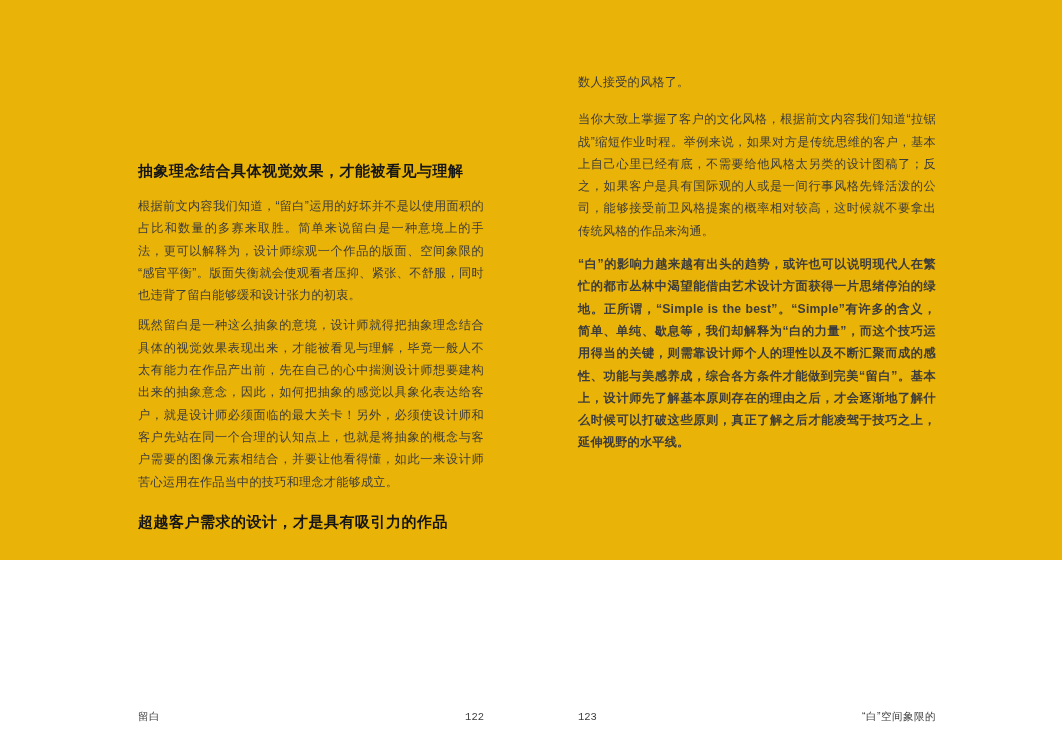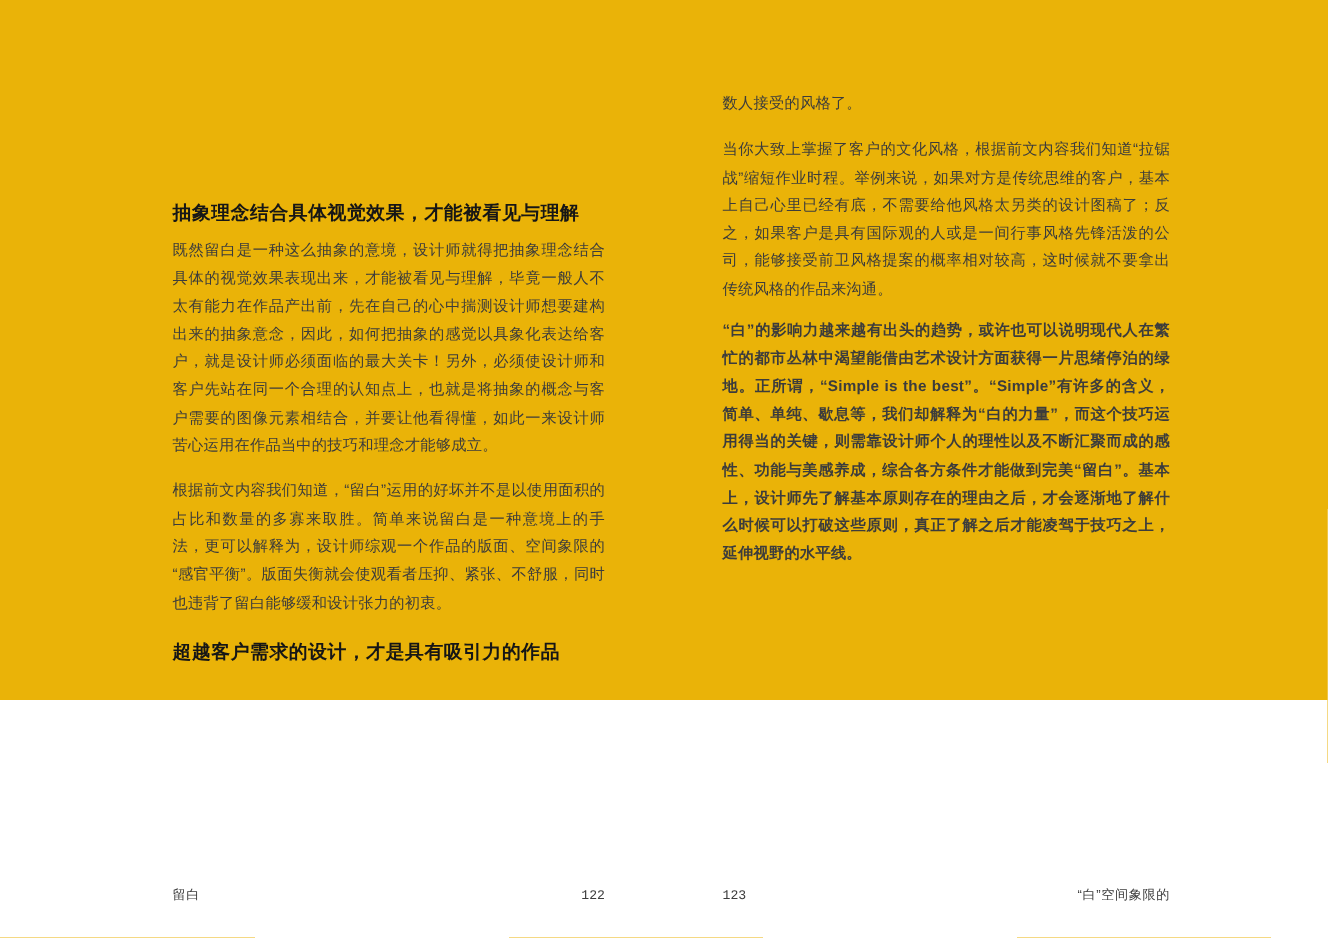--- a/index.html
+++ b/index.html
@@ -76,22 +76,22 @@
     letter-spacing: 0;
   }
 </style>
 </head>
 <body>
 
 <div class="spread">
 
   <div class="page page-left">
     <h2 class="heading h-1">抽象理念结合具体视觉效果，才能被看见与理解</h2>
+    <p class="para p-1">根据前文内容我们知道，“留白”运用的好坏并不是以使用面积的占比和数量的多寡来取胜。简单来说留白是一种意境上的手法，更可以解释为，设计师综观一个作品的版面、空间象限的“感官平衡”。版面失衡就会使观看者压抑、紧张、不舒服，同时也违背了留白能够缓和设计张力的初衷。</p>
     <p class="para p-2">既然留白是一种这么抽象的意境，设计师就得把抽象理念结合具体的视觉效果表现出来，才能被看见与理解，毕竟一般人不太有能力在作品产出前，先在自己的心中揣测设计师想要建构出来的抽象意念，因此，如何把抽象的感觉以具象化表达给客户，就是设计师必须面临的最大关卡！另外，必须使设计师和客户先站在同一个合理的认知点上，也就是将抽象的概念与客户需要的图像元素相结合，并要让他看得懂，如此一来设计师苦心运用在作品当中的技巧和理念才能够成立。</p>
-    <p class="para p-1">根据前文内容我们知道，“留白”运用的好坏并不是以使用面积的占比和数量的多寡来取胜。简单来说留白是一种意境上的手法，更可以解释为，设计师综观一个作品的版面、空间象限的“感官平衡”。版面失衡就会使观看者压抑、紧张、不舒服，同时也违背了留白能够缓和设计张力的初衷。</p>
     <h2 class="heading h-2">超越客户需求的设计，才是具有吸引力的作品</h2>
     <div class="footer">
       <span>留白</span>
       <span class="page-num">122</span>
     </div>
   </div>
 
   <div class="page page-right">
     <p class="para p-cont">数人接受的风格了。</p>
     <p class="para p-1">当你大致上掌握了客户的文化风格，根据前文内容我们知道“拉锯战”缩短作业时程。举例来说，如果对方是传统思维的客户，基本上自己心里已经有底，不需要给他风格太另类的设计图稿了；反之，如果客户是具有国际观的人或是一间行事风格先锋活泼的公司，能够接受前卫风格提案的概率相对较高，这时候就不要拿出传统风格的作品来沟通。</p>

